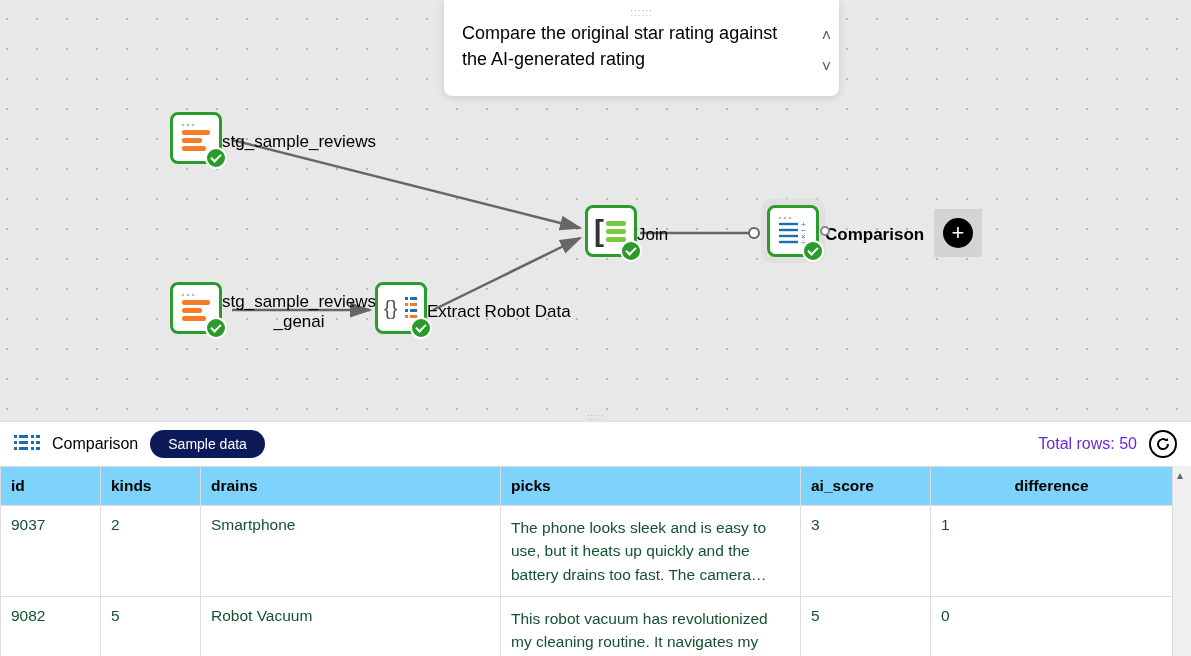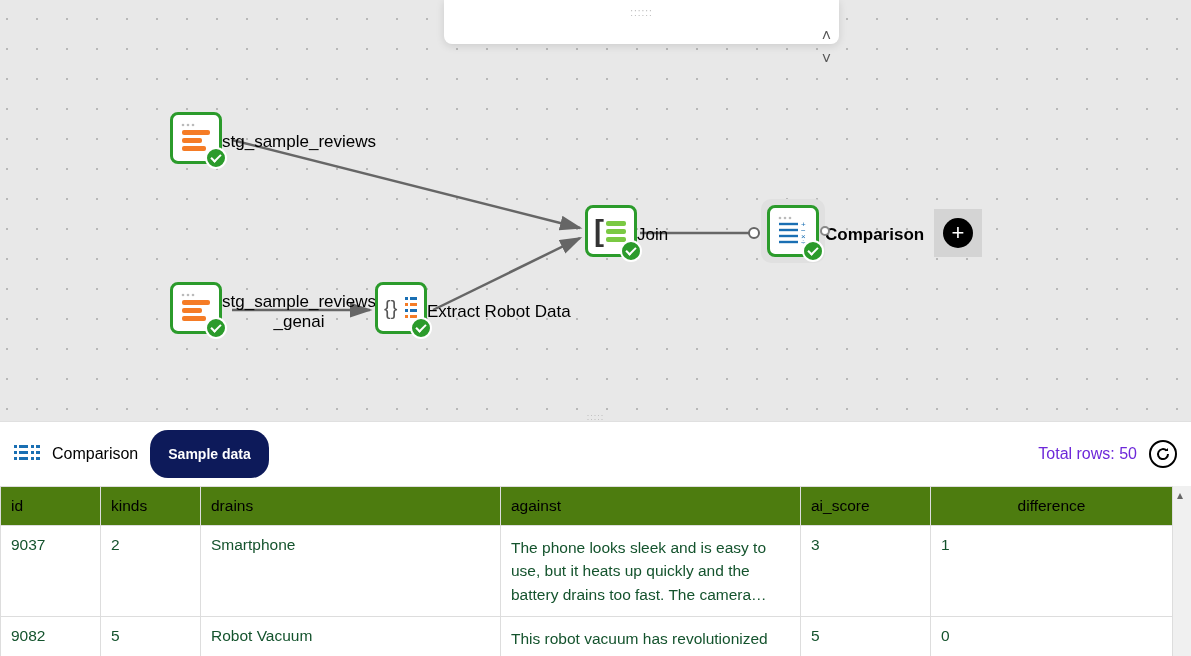--- a/index.html
+++ b/index.html
@@ -130,44 +130,44 @@
   .panel-header {
     display:flex; align-items:center;
     padding: 8px 14px;
     gap: 12px;
   }
   .panel-header-title { font-size:16px; color:#000; }
   .pill {
     background:#0d1a5a;
     color:#fff;
     border-radius:18px;
-    padding:16px 18px;
+    padding:6px 18px;
     font-size:14px;
-    font-weight:700;
+    font-weight:400;
   }
   .total-rows {
     margin-left:auto;
     font-size:16px;
     color:#6d28d9;
   }
   .refresh-btn {
     width:28px; height:28px; border:2px solid #000; border-radius:50%;
     display:flex; align-items:center; justify-content:center;
     cursor:pointer;
   }
   .table-wrap { flex:1; overflow:hidden; position:relative; }
   table { border-collapse:collapse; width:calc(100% - 18px); table-layout:fixed; }
   th, td {
     text-align:left;
     padding: 10px 10px;
     font-size:15.5px;
     border:1px solid #ddd;
     vertical-align:top;
   }
-  th { background:#4d7c0f; font-weight:400; }
+  th { background:#7dd3fc; font-weight:700; }
   td { color:#14532d; }
   .col-id { width:100px; }
   .col-stars { width:100px; }
   .col-product { width:300px; }
   .col-review { width:300px; }
   .col-ai { width:130px; }
   .col-diff { width:auto;text-align:center; }
   .review-cell {
     display:-webkit-box;
     -webkit-line-clamp:3;
@@ -198,20 +198,21 @@
     </defs>
     <line x1="232" y1="140" x2="580" y2="228" stroke="#666" stroke-width="2.5" marker-end="url(#arrow)"></line>
     <line x1="232" y1="310" x2="370" y2="310" stroke="#666" stroke-width="2.5" marker-end="url(#arrow)"></line>
     <line x1="433" y1="310" x2="580" y2="238" stroke="#666" stroke-width="2.5" marker-end="url(#arrow)"></line>
     <line x1="640" y1="233" x2="752" y2="233" stroke="#666" stroke-width="2.5"></line>
     <circle cx="754" cy="233" r="5" fill="#fff" stroke="#666" stroke-width="2"></circle>
   </svg>
 
   <div class="tooltip-box">
     <div class="tooltip-drag">::::::</div>
+    <span>Compare the original star rating against the AI-generated rating</span>
     <div class="tooltip-scroll">
       <span>˄</span>
       <span>˅</span>
     </div>
   </div>
 
   <div class="node" style="left:170px; top:112px;">
     <div class="node-icon-wrap">
       <svg width="34" height="34" viewBox="0 0 34 34" class="icon-bars-orange">
         <circle cx="4" cy="4" r="1.3" fill="#bbb"></circle>
@@ -329,21 +330,21 @@
       </svg>
     </div>
   </div>
   <div class="table-wrap">
     <table>
       <thead>
         <tr>
           <th class="col-id">id</th>
           <th class="col-stars">kinds</th>
           <th class="col-product">drains</th>
-          <th class="col-review">against</th>
+          <th class="col-review">picks</th>
           <th class="col-ai">ai_score</th>
           <th class="col-diff">difference</th>
         </tr>
       </thead>
       <tbody>
         <tr>
           <td>9037</td>
           <td>2</td>
           <td>Smartphone</td>
           <td>

